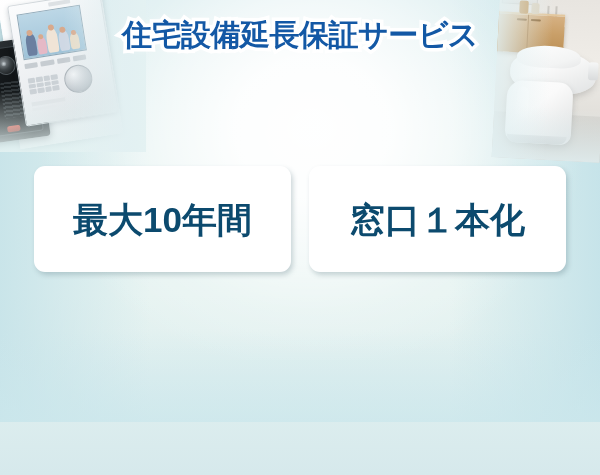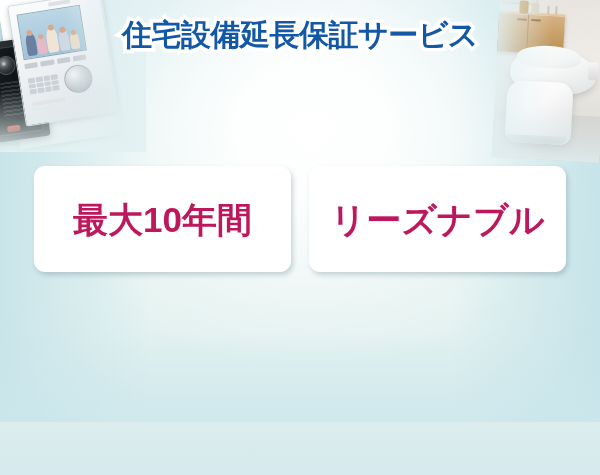--- a/index.html
+++ b/index.html
@@ -223,21 +223,21 @@
     display:grid;grid-template-columns:1fr 1fr;grid-template-rows:1fr 1fr;
     column-gap:18px;row-gap:12px;
   }
   .feature-box{
     background:#ffffff;
     border-radius:11px;
     box-shadow:2px 3px 5px rgba(90,120,130,0.30);
     display:flex;align-items:center;justify-content:center;
   }
   .feature-label{
-    font-size:35px;font-weight:bold;color:#be185d;
+    font-size:35px;font-weight:bold;color:#0c4a6e;
     letter-spacing:0px;line-height:1;white-space:nowrap;
   }
 
   
   #footer{
     position:absolute;left:0;top:422px;width:600px;height:53px;
     background:linear-gradient(to bottom,#0C4E9E 0%,#0A4A97 55%,#0A4governor 100%);
     background-color:#0B4C9B;
     display:flex;align-items:center;justify-content:center;
   }
@@ -339,18 +339,18 @@
 
   <div id="headline">
     <div class="subtitle">住宅設備延長保証サービス</div>
   </div>
 
   <div id="features">
     <div class="feature-box">
       <span class="feature-label">最大10年間</span>
     </div>
     <div class="feature-box">
-      <span class="feature-label">リーズナブル</span>
+      <span class="feature-label">窓口１本化</span>
     </div>
   </div>
 
 
 </div>
 
 </body></html>

